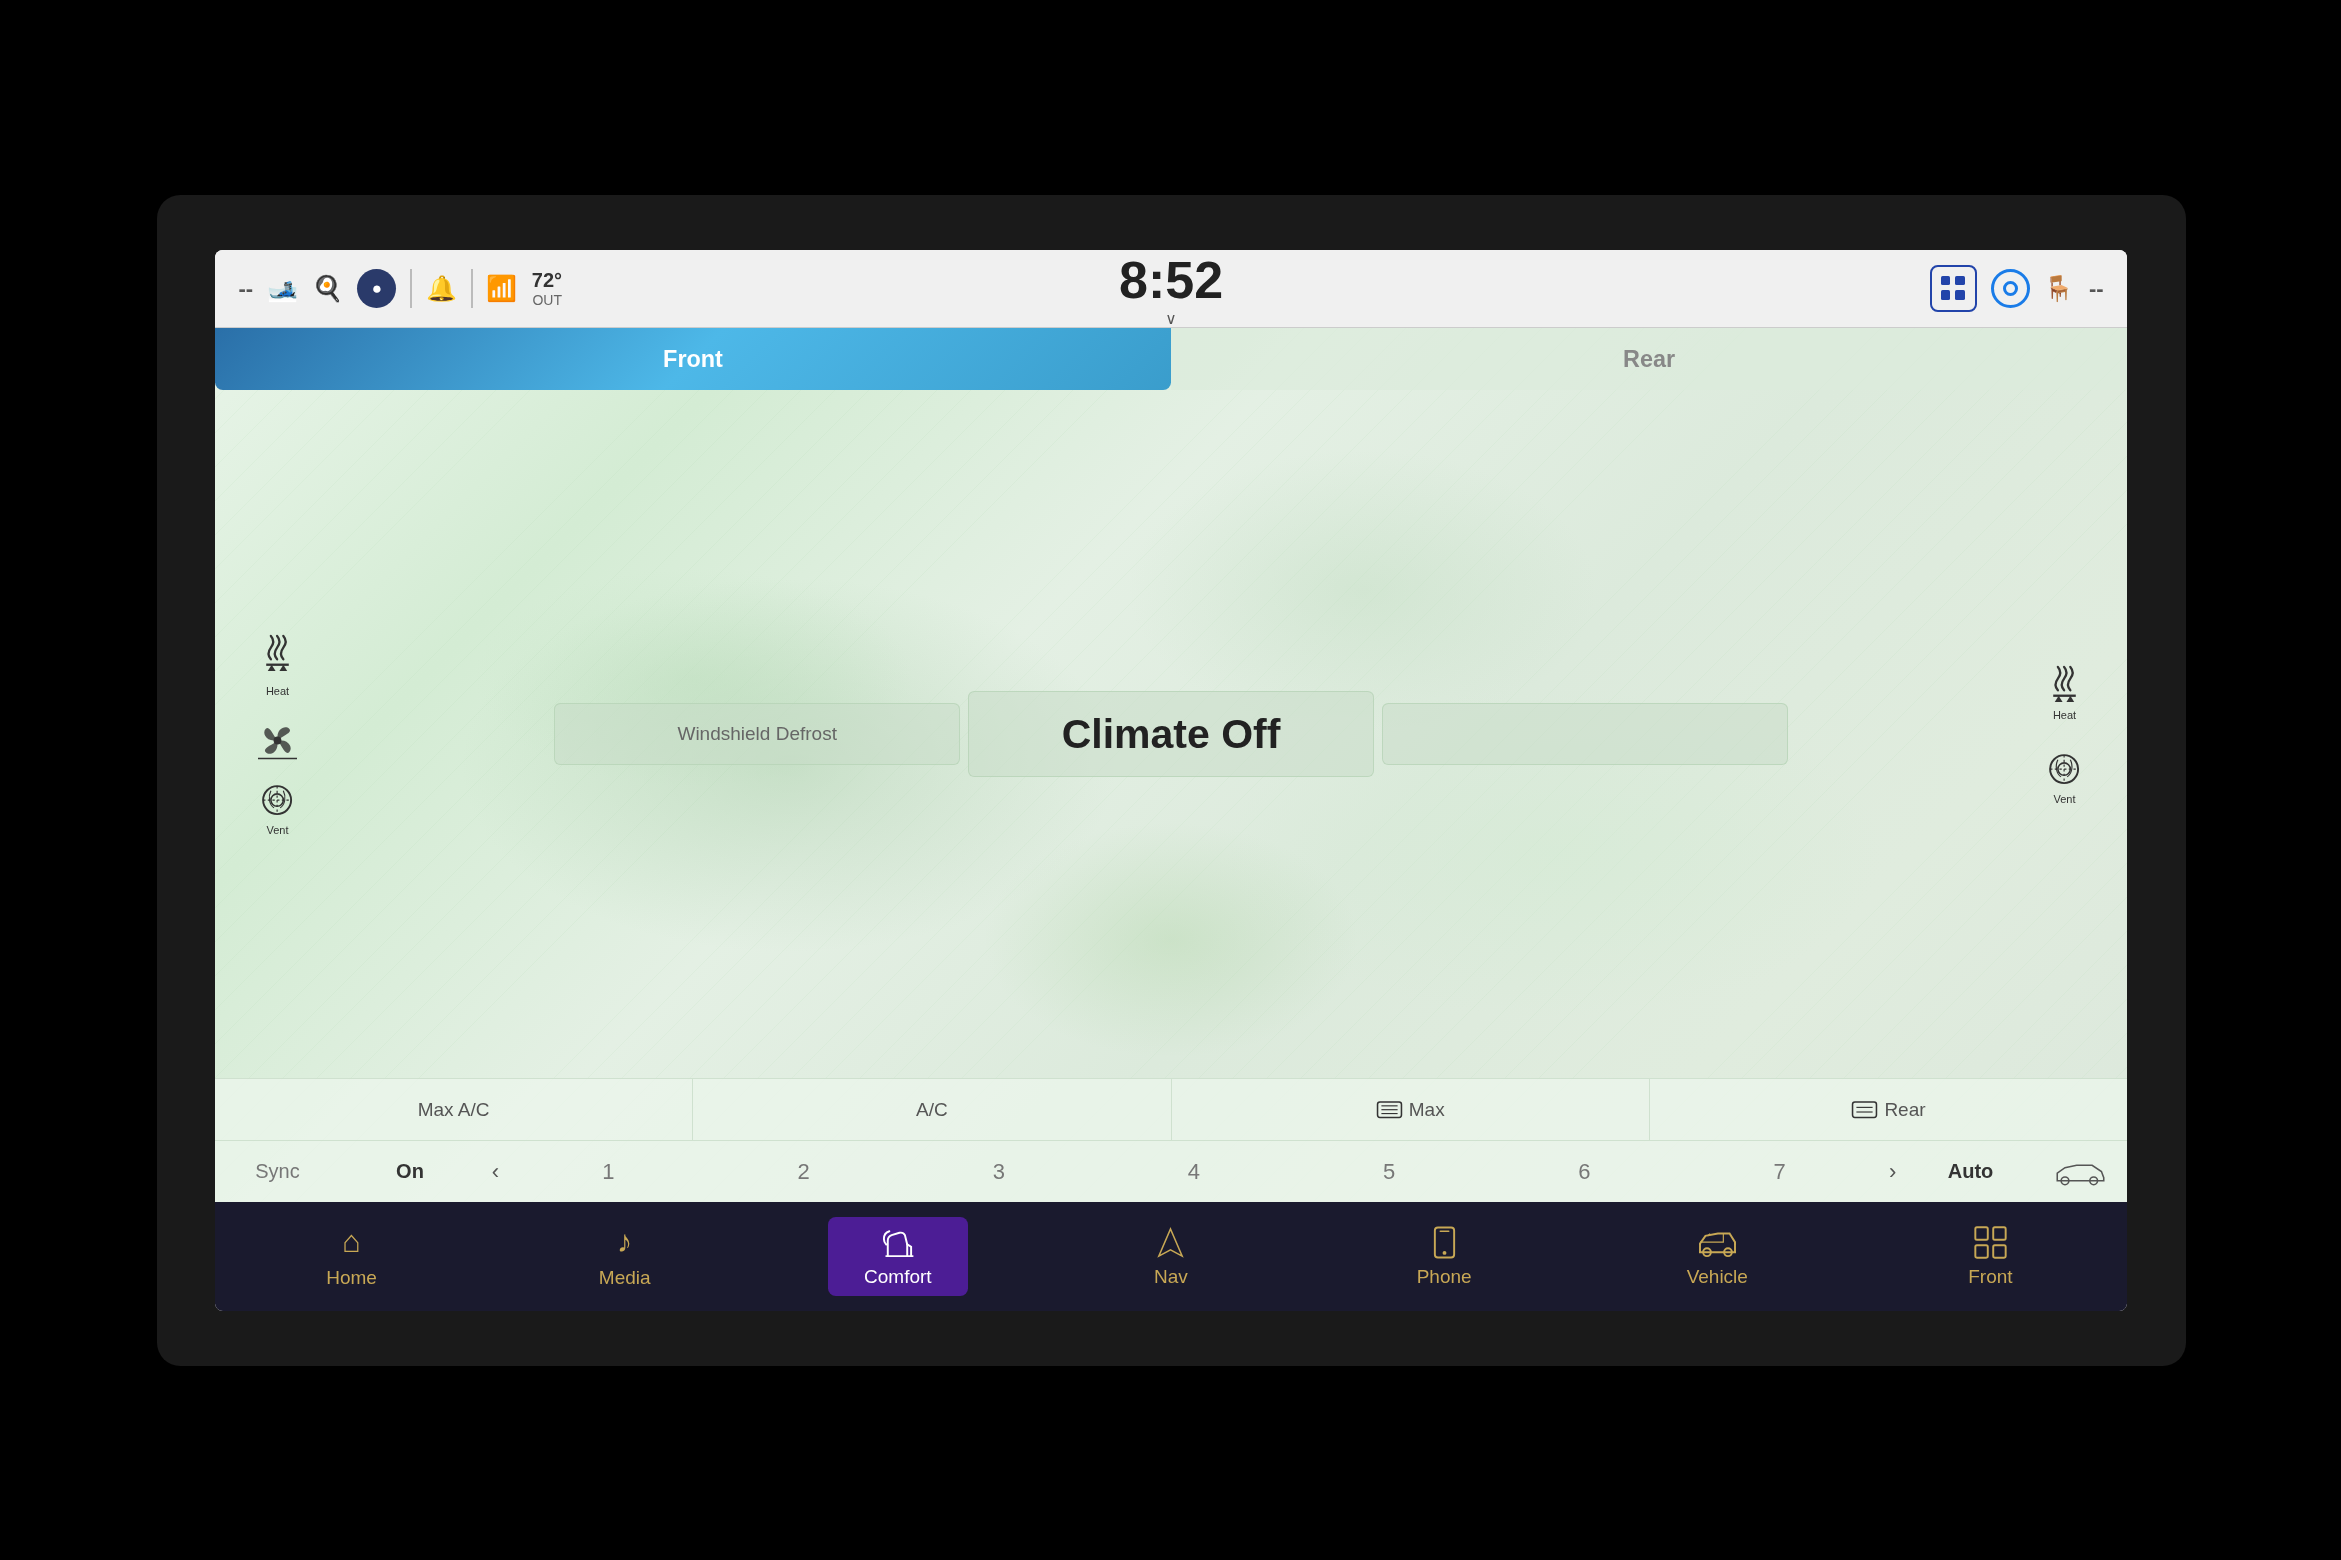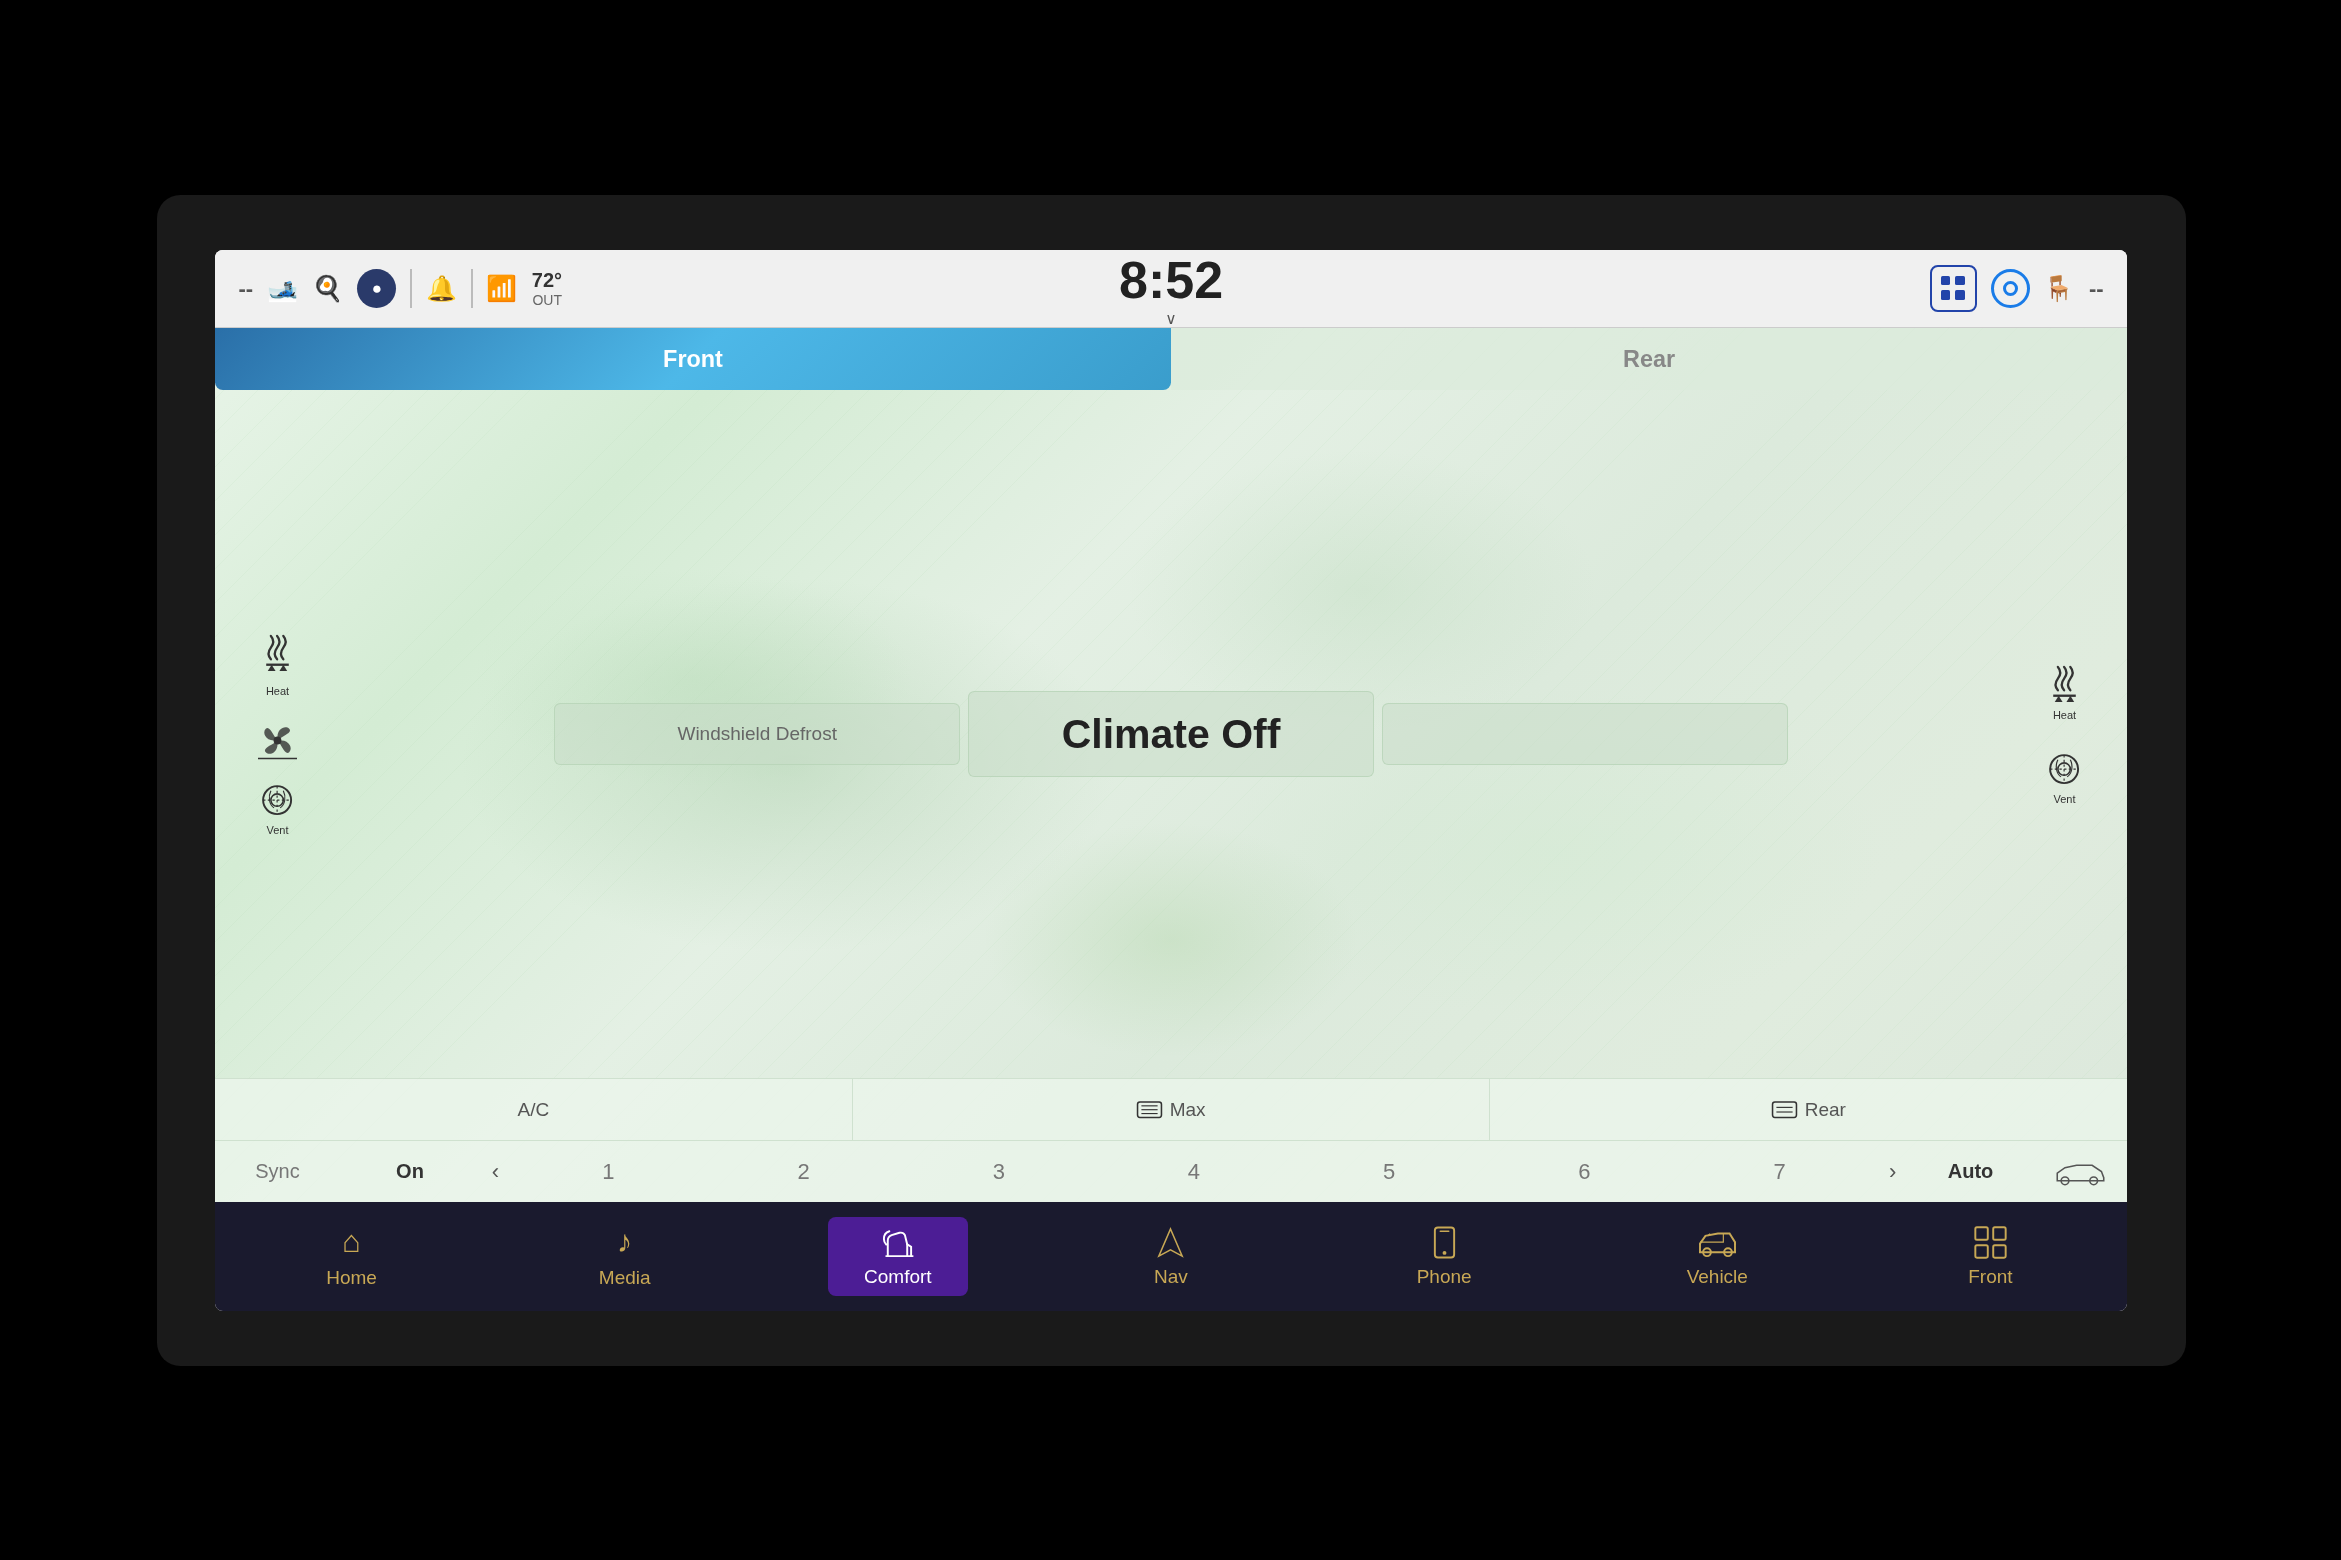--- a/index.html
+++ b/index.html
@@ -569,20 +569,23 @@
               <path d="M14 10 C10 18, 12 28, 18 32" stroke="#333" stroke-width="1.5" fill="none"></path>
               <path d="M30 10 C34 18, 32 28, 26 32" stroke="#333" stroke-width="1.5" fill="none"></path>
             </svg>
             <span class="control-label">Vent</span>
           </div>
         </div>
       </div>
 
       <div class="bottom-buttons">
         <div class="bottom-btn">
+          <span>Max A/C</span>
+        </div>
+        <div class="bottom-btn">
           <span>A/C</span>
         </div>
         <div class="bottom-btn">
           <svg width="27" height="23.4" viewBox="0 0 35 30" style="margin-right:6.2px;">
             <rect x="2" y="5" width="31" height="20" rx="3" stroke="#333" stroke-width="2" fill="none"></rect>
             <line x1="7" y1="10" x2="28" y2="10" stroke="#333" stroke-width="1.5"></line>
             <line x1="7" y1="15" x2="28" y2="15" stroke="#333" stroke-width="1.5"></line>
             <line x1="7" y1="20" x2="28" y2="20" stroke="#333" stroke-width="1.5"></line>
           </svg>
           <span>Max</span>

